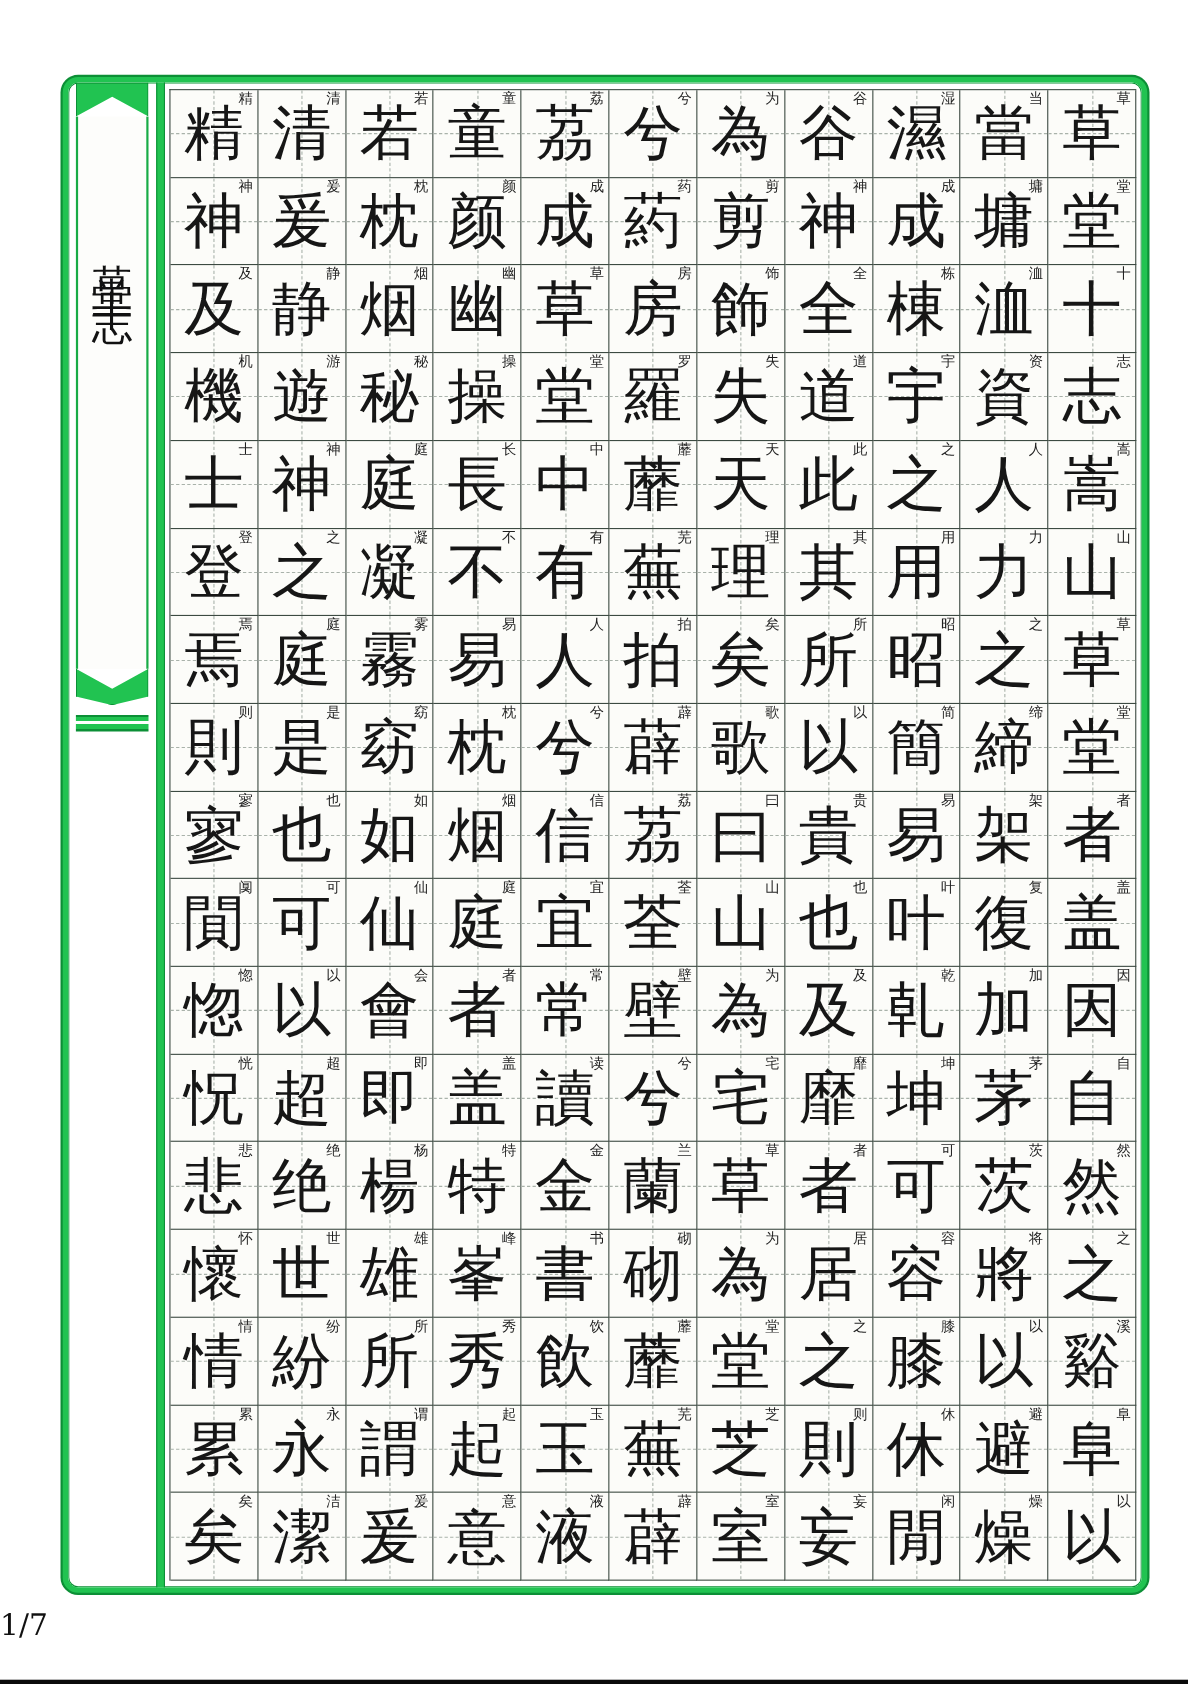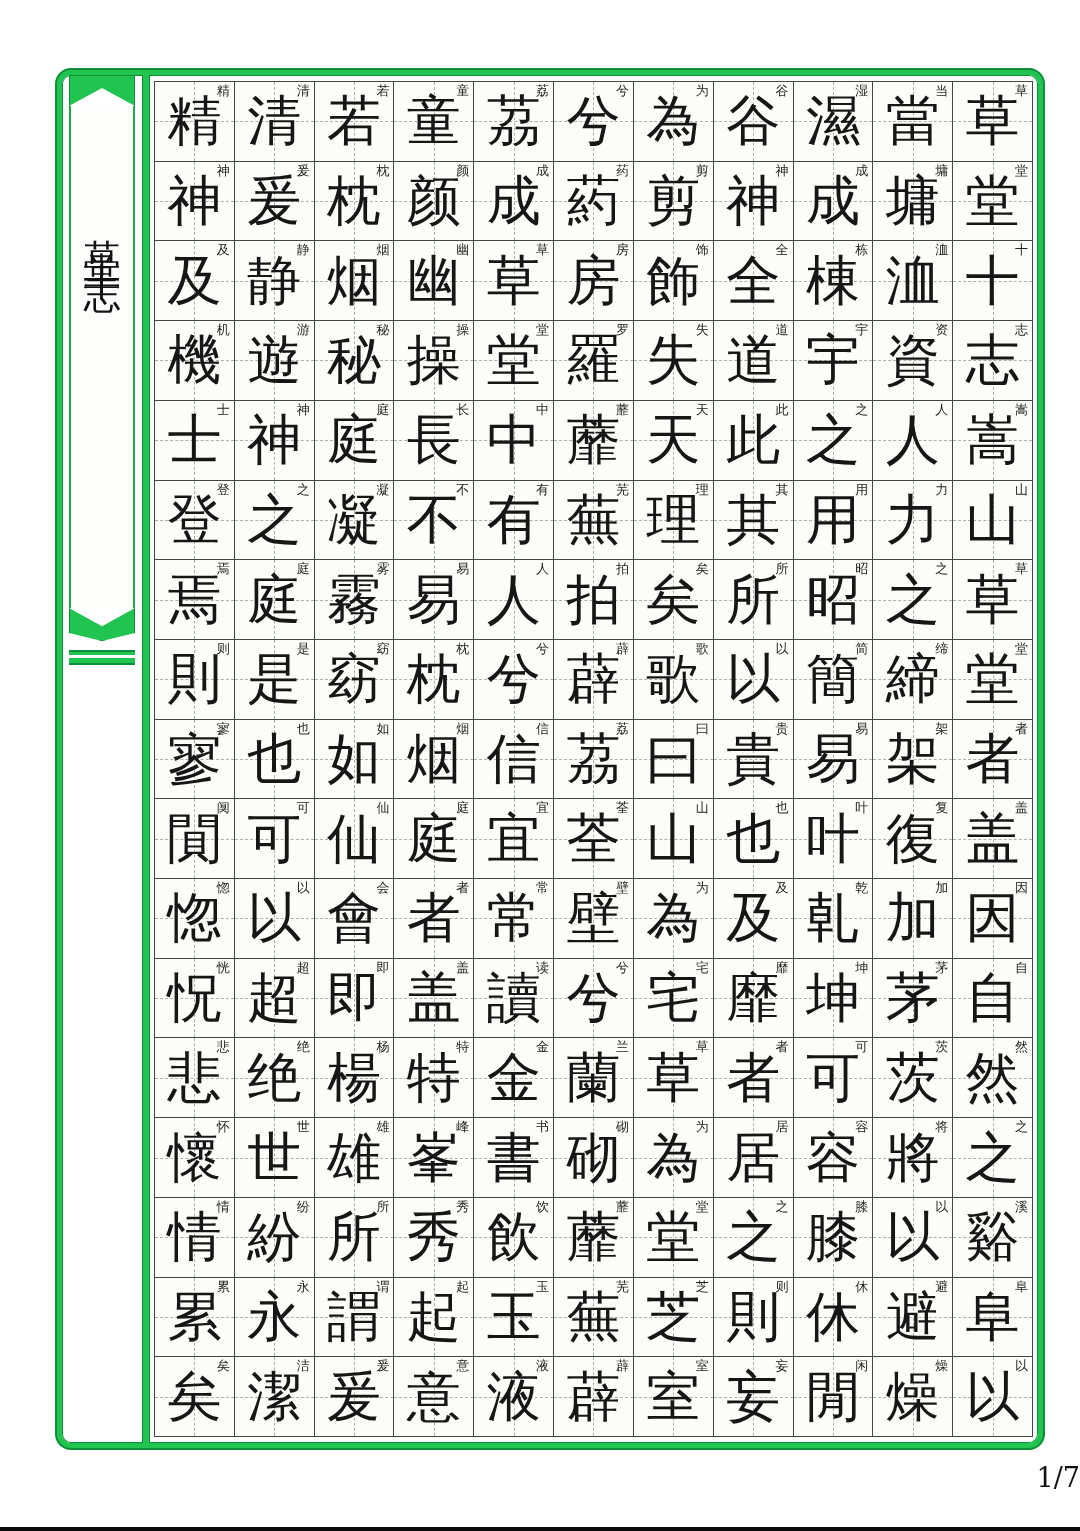--- a/index.html
+++ b/index.html
@@ -33,21 +33,21 @@
         background:#fcfcf9;}
   .cell{position:relative;border-right:1px solid #3c4a42;border-bottom:1px solid #3c4a42;
         display:flex;align-items:center;justify-content:center;overflow:hidden;}
   .guide-v{position:absolute;left:50%;top:0;bottom:0;width:0;border-left:1px dashed #a9b2aa;}
   .guide-h{position:absolute;top:50%;left:0;right:0;height:0;border-top:1px dashed #a9b2aa;}
   .big{position:relative;font-size:54px;line-height:1;color:#161616;z-index:2;
        font-family:"DejaVu Serif","Liberation Serif",serif;}
   .anno{position:absolute;top:2px;right:4px;font-size:13px;line-height:1.1;color:#1f1f1f;z-index:3;
         font-family:"DejaVu Serif","Liberation Serif",serif;}
   
-  .page-number{position:absolute;left:0;right:0;top:1462px;text-align:right;font-size:27px;color:#111;
+  .page-number{position:absolute;left:0;right:0;top:1462px;text-align:left;font-size:27px;color:#111;
                font-family:"DejaVu Serif","Liberation Serif",serif;}
   .bottom-edge{position:absolute;left:0;right:0;bottom:0;height:4px;background:#0a0a0a;}
 </style>
 </head>
 <body>
 
 <div class="page">
   <div class="frame">
     <div class="sidebar">
       <div class="ribbon">

